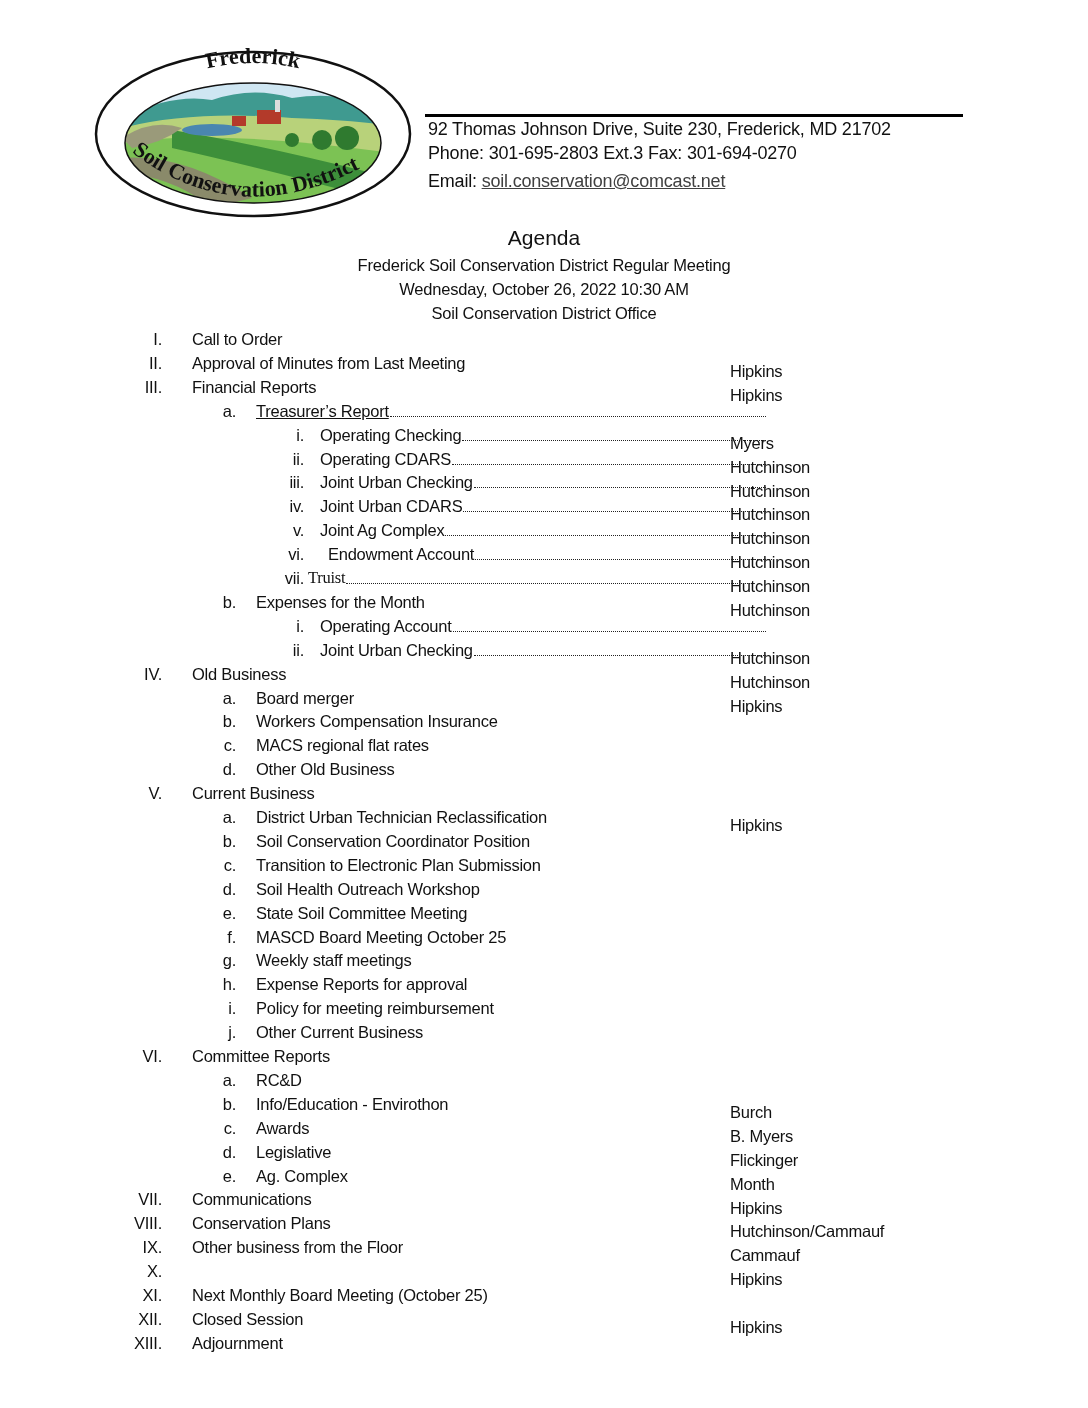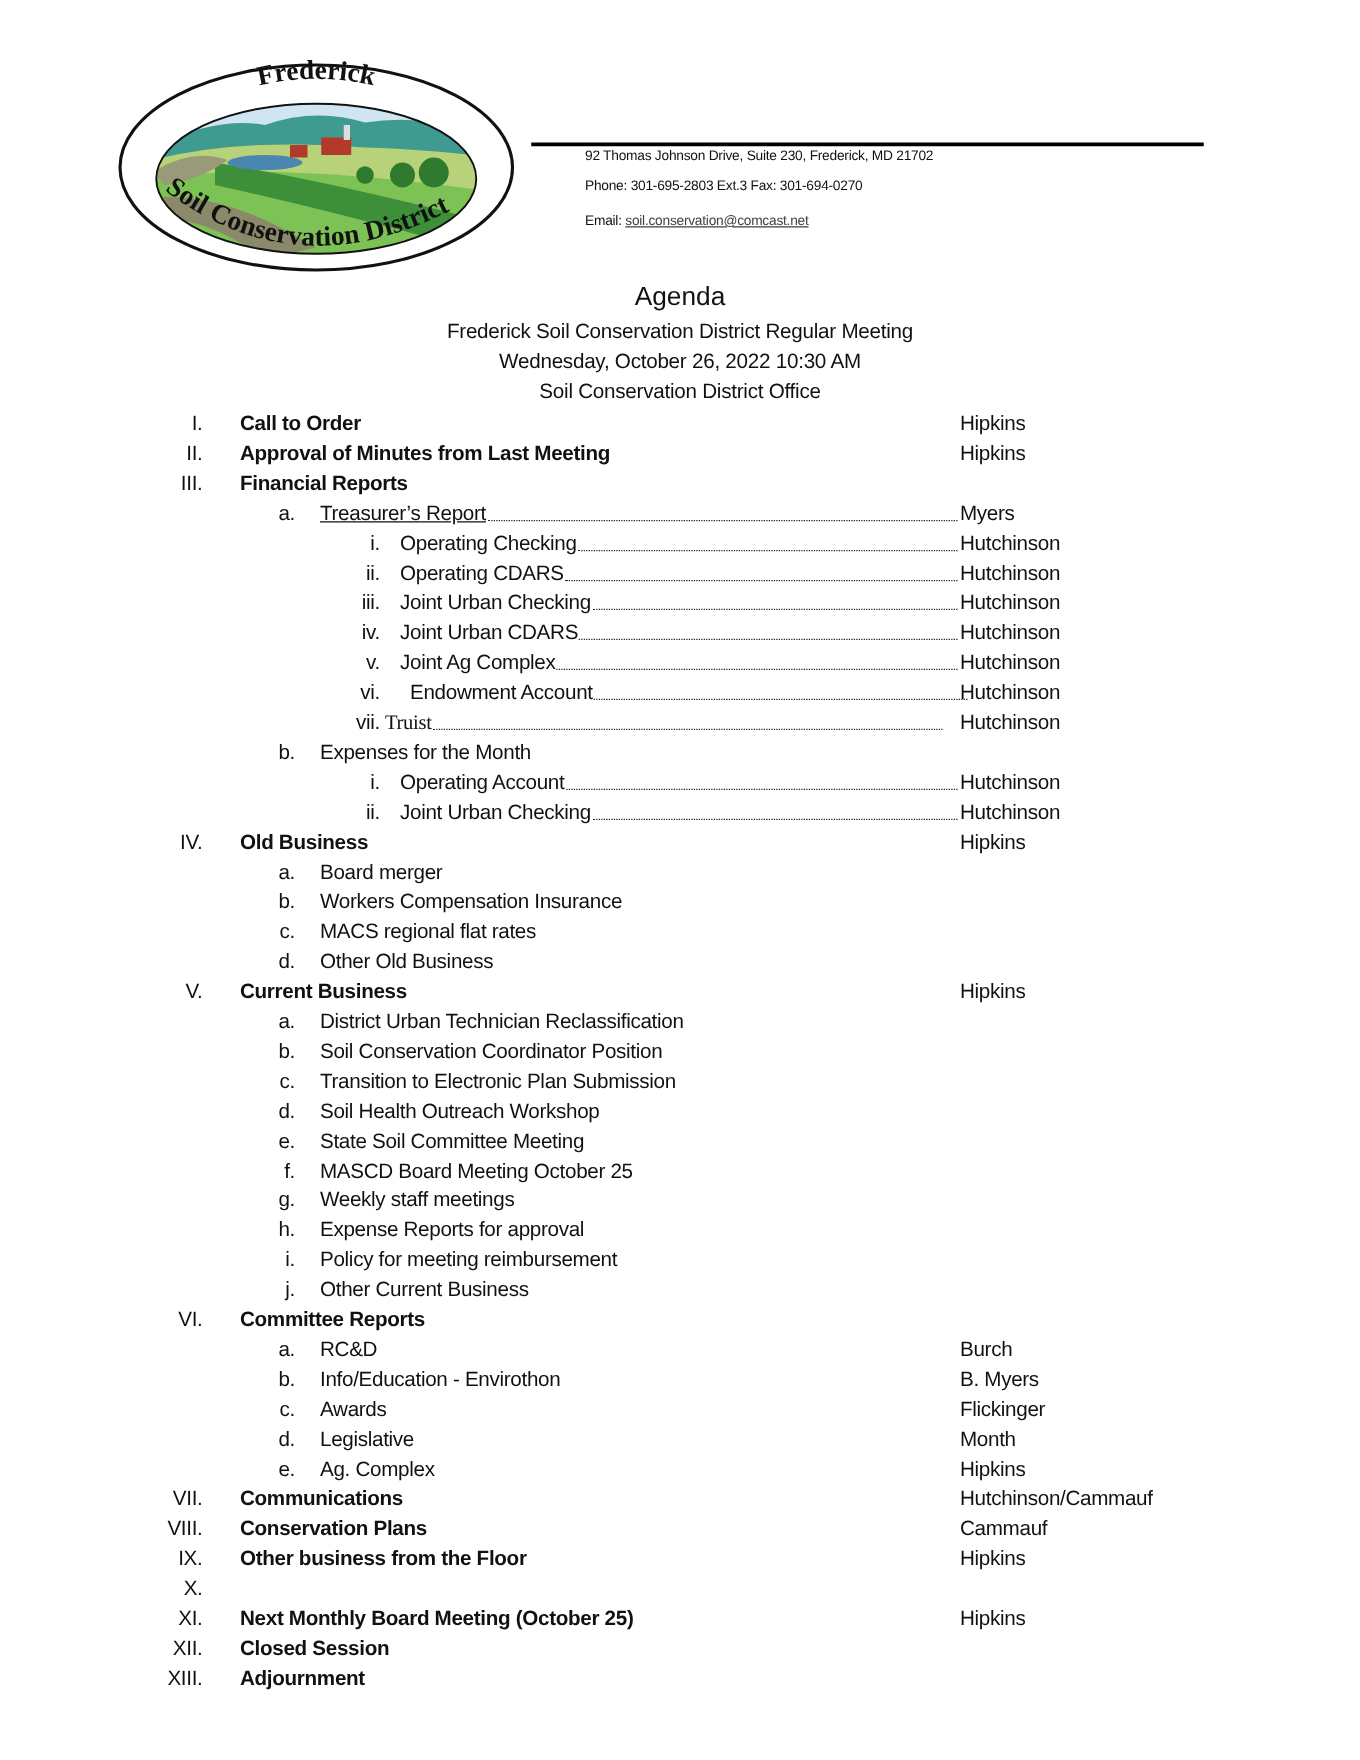--- a/index.html
+++ b/index.html
@@ -3,36 +3,36 @@
 <meta charset="utf-8">
 <style>
   html, body { margin: 0; padding: 0; background: #ffffff; }
   body {
     width: 1088px; height: 1408px; position: relative; overflow: hidden;
     font-family: "Liberation Sans", "DejaVu Sans", sans-serif;
     color: #111111;
   }
   #logo { position: absolute; left: 92px; top: 48px; width: 322px; height: 172px; }
   #header-rule { position: absolute; left: 425px; top: 114px; width: 538px; height: 3px; background: #000; }
-  .contact { position: absolute; left: 428px; font-size: 11px; letter-spacing: -0.2px; white-space: nowrap; margin-left: 40px; }
+  .contact { position: absolute; left: 428px; font-size: 18px; letter-spacing: -0.2px; white-space: nowrap; }
   .contact a { color: #404040; text-decoration: underline; }
   .title-block { position: absolute; left: 0; width: 1088px; text-align: center; white-space: nowrap; }
   #agenda-title { top: 226px; font-size: 21px; }
   .subtitle { font-size: 16.5px; letter-spacing: -0.2px; }
   .row { position: absolute; height: 22px; font-size: 16.5px; letter-spacing: -0.25px; white-space: nowrap; line-height: 22px; }
   .num { position: absolute; text-align: right; }
   .lvl0 .num { left: 100px; width: 62px; }
-  .lvl0 .txt { position: absolute; left: 192px; font-weight: bold; }
+  .lvl0 .txt { position: absolute; left: 192px; }
   .lvl1 .num { left: 200px; width: 36px; }
   .lvl1 .txt { position: absolute; left: 256px; }
   .lvl2 .num { left: 250px; width: 54px; }
   .lead { position: absolute; display: flex; align-items: flex-end; }
   .lead .lt { white-space: nowrap; }
   .lead .dots { flex: 1; border-bottom: 1.5px dotted #222; margin: 0 1px 5px 1px; height: 1px; }
-  .presenter { position: absolute; left: 768px; white-space: nowrap; }
+  .presenter { position: absolute; left: 730px; white-space: nowrap; margin-top: 32px; }
 </style>
 </head>
 <body>
 
 <div id="logo">
   <svg width="322" height="172" viewBox="0 0 322 172">
     <defs>
       <clipPath id="innerClip">
           <ellipse cx="161" cy="95" rx="128" ry="60"></ellipse>
         </clipPath>

